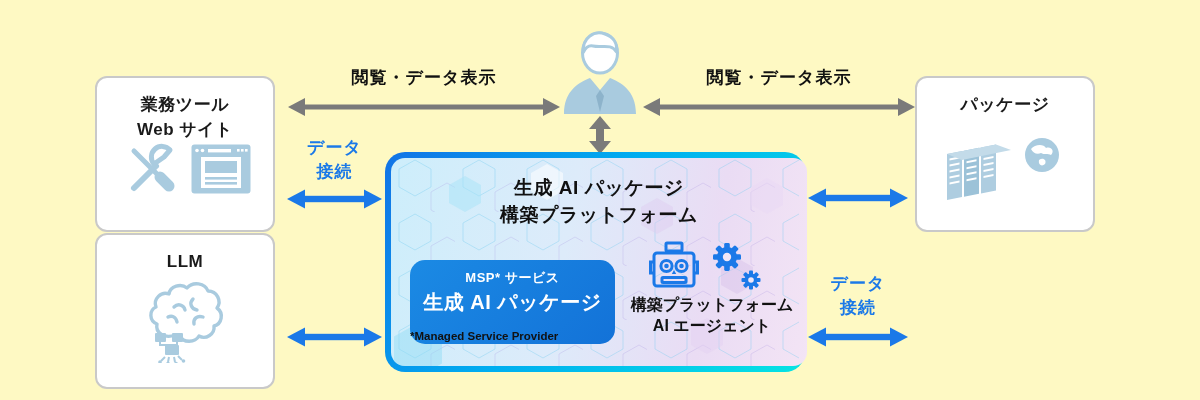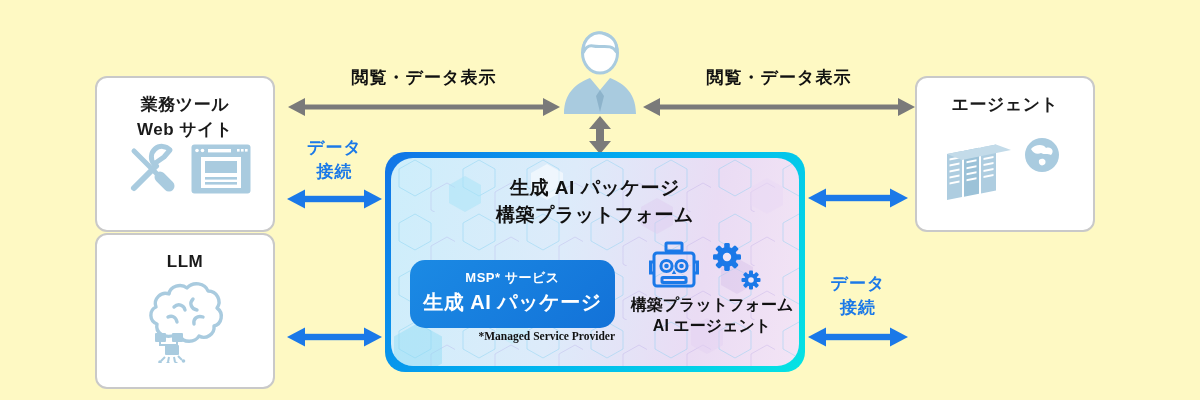--- a/index.html
+++ b/index.html
@@ -34,37 +34,38 @@
     font-size:17px; font-weight:700; line-height:24px; letter-spacing:1px;
   }
 
   
   .center-wrap{
     position:absolute; left:385px; top:152px; width:420px; height:220px;
     border-radius:20px; padding:6px; box-sizing:border-box;
     background:linear-gradient(125deg,#1273e6 0%,#00aef0 45%,#06e3e3 100%);
   }
   .center-inner{
-    position:relative; width:100%; height:100%; border-radius:22px; overflow:hidden;
+    position:relative; width:100%; height:100%; border-radius:14px; overflow:hidden;
     background:linear-gradient(100deg,#cdeefb 0%,#ddebfa 42%,#eadcf4 75%,#f3e4f5 100%);
+    padding-left:8px;
   }
   .center-title{
     position:absolute; left:0; right:0; top:16px; text-align:center;
     font-size:19px; font-weight:700; line-height:27px; color:#111; letter-spacing:0.5px;
   }
   .msp-box{
-    position:absolute; left:19px; top:102px; width:205px; height:68px;
+    position:absolute; left:19px; top:102px; width:205px; height:84px;
     border-radius:15px; background:linear-gradient(135deg,#1b8ae4,#1372d8);
     text-align:center; color:#fff;
   }
   .msp-label{font-size:13px; font-weight:700; margin-top:9px; letter-spacing:0.5px;}
   .msp-title{font-size:20px; font-weight:700; margin-top:2px; letter-spacing:0.5px;}
   .msp-footnote{
-    position:absolute; left:19px; top:172px; width:205px; text-align:right;
-    font-size:11.5px; font-weight:700; color:#111;font-family:Liberation Serif, serif;
+    position:absolute; left:19px; top:172px; width:205px; text-align:left;
+    font-size:11.5px; font-weight:700; color:#111;
   }
   .agent-text{
     position:absolute; left:234px; top:136px; width:174px; text-align:center;
     font-size:16px; font-weight:700; line-height:21px; color:#111;
   }
 </style>
 </head>
 <body>
 
 <div id="canvas">
@@ -184,21 +185,21 @@
         <circle cx="19" cy="87" r="1.8"></circle>
           <circle cx="27" cy="88.5" r="1.8"></circle>
         <circle cx="35" cy="88.5" r="1.8"></circle>
           <circle cx="42.5" cy="86" r="1.8"></circle>
       </g>
     </svg>
   </div>
 
   <div class="sidebox" style="left:915px;top:76px">
     <div class="box-title">
-      <div>エージェント</div>
+      <div>パッケージ</div>
     </div>
     <svg class="abs" style="left:26px;top:56px" width="72" height="74" viewBox="0 0 72 74">
       <g transform="translate(4,20) skewY(-11)">
         <rect x="0" y="0" width="15" height="46" fill="#aecde0"></rect>
         <rect x="17" y="0" width="15" height="46" fill="#9cc2d8"></rect>
         <rect x="34" y="0" width="15" height="46" fill="#aecde0"></rect>
         <g fill="#ffffff">
           <rect x="2.5" y="5" width="10" height="2"></rect>
             <rect x="2.5" y="11" width="10" height="2"></rect>
           <rect x="2.5" y="17" width="10" height="2"></rect>

